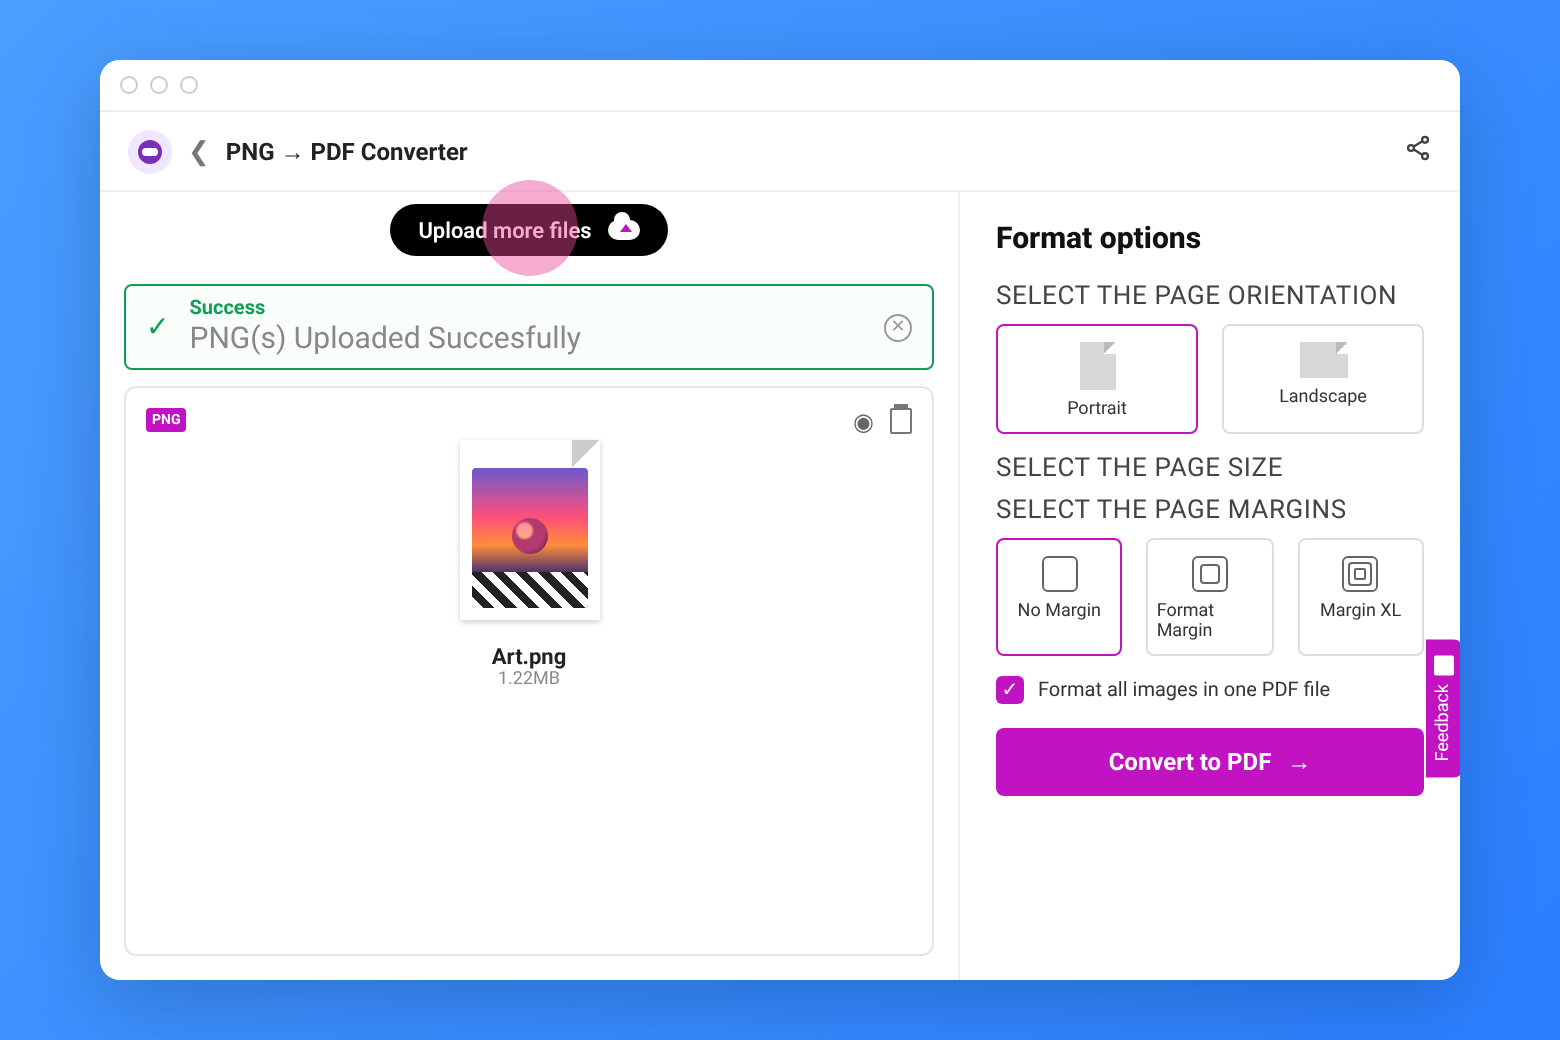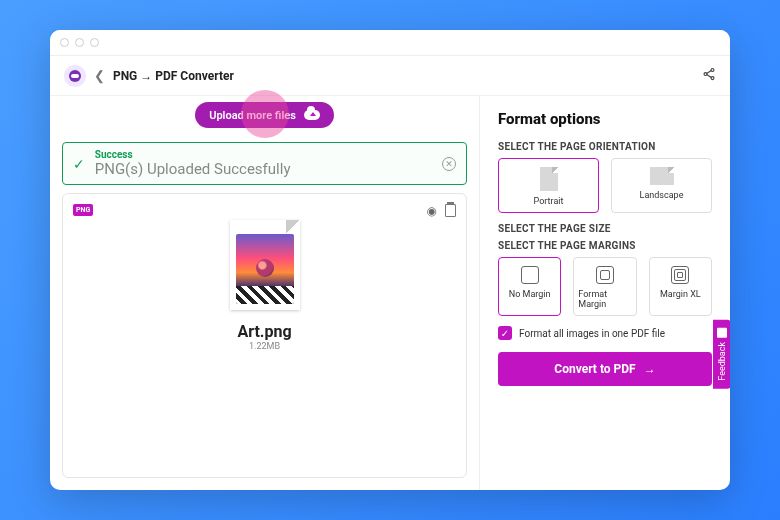--- a/index.html
+++ b/index.html
@@ -10,21 +10,21 @@
   .toolbar { height: 40px; display:flex; align-items:center; padding:0 14px; gap:8px; border-bottom:1px solid #f0f0f0;}
   .logo-circle{ width:22px; height:22px; border-radius:50%; background:#f0e6ff; display:flex;align-items:center;justify-content:center; }
   .logo-circle .inner{ width:12px;height:12px;border-radius:50%;background:#7a2fb8; position:relative;}
   .logo-circle .inner::after{content:'';position:absolute;left:2px;top:4px;width:8px;height:4px;background:#fff;border-radius:2px;}
   .chev { color:#777; font-size:13px;}
   .bc { font-size:12px; font-weight:700; color:#222; }
   .share { margin-left:auto; color:#444; font-size:13px;}
   .content { flex:1; display:flex; position:relative;}
   .left { flex:1; border-right:1px solid #eee; display:flex; flex-direction:column;}
   .upload-bar { height:34px; display:flex; justify-content:center; align-items:flex-start; position:relative; margin-top:6px;}
-  .upload-btn { background:#a21caf; color:#fff; font-size:11px; font-weight:600; border-radius:16px; height:26px; padding:0 14px; display:flex; align-items:center; gap:8px;}
+  .upload-btn { background:#000000; color:#fff; font-size:11px; font-weight:600; border-radius:16px; height:26px; padding:0 14px; display:flex; align-items:center; gap:8px;}
   .cloud-ic{ width:16px;height:10px;background:#fff;border-radius:6px;position:relative;}
   .cloud-ic::before{content:'';position:absolute;width:8px;height:8px;background:#fff;border-radius:50%;top:-4px;left:3px;}
   .cloud-ic::after{content:'';position:absolute;left:6px;top:2px;width:0;height:0;border-left:3px solid transparent;border-right:3px solid transparent;border-bottom:4px solid #c113c1;}
   .pink-pulse{ position:absolute; width:48px;height:48px; border-radius:50%; background:rgba(236, 72, 153, 0.45); top:-12px; left:50%; transform:translateX(-50%); pointer-events:none;}
   .success-box{ margin:6px 12px 8px; border:1px solid #0f9d58; border-radius:4px; padding:6px 10px; display:flex; align-items:center; gap:10px; background:#fafefb;}
   .check{ color:#0f9d58; font-size:14px;}
   .succ-title{ font-size:10px; font-weight:700; color:#0f9d58;}
   .succ-sub{ font-size:15px; color:#888;}
   .close-x{ margin-left:auto; width:14px;height:14px;border:1px solid #999;border-radius:50%; color:#999;font-size:9px;display:flex;align-items:center;justify-content:center;}
   .file-card{ margin:0 12px 12px; border:1px solid #e5e5e5; border-radius:6px; flex:1; padding:10px; display:flex; flex-direction:column; position:relative;}
@@ -33,25 +33,25 @@
   .eye-ic::before{content:'◉';} 
   .trash-ic{ width:11px;height:13px;border:1px solid #777;border-radius:1px;position:relative;}
   .trash-ic::before{content:'';position:absolute;top:-3px;left:1px;width:7px;height:2px;background:#777;}
   .thumb{ width:70px; height:90px; margin:16px auto 6px; background:#fff; position:relative; box-shadow:0 1px 3px rgba(0,0,0,0.2);}
   .thumb .dogear{position:absolute;top:0;right:0;width:14px;height:14px;background:linear-gradient(135deg,#ccc 50%,#fff 50%);}
   .thumb-inner{ position:absolute; top:14px; left:6px; right:6px; bottom:6px; border-radius:2px; background:
     linear-gradient(to bottom, #6a5acd 0%, #ff4f7b 35%, #ff8c3b 55%, #4a2f6b 75%, #1e1e3a 100%);
     overflow:hidden;}
   .thumb-inner::before{content:'';position:absolute;left:50%;top:48%;width:18px;height:18px;transform:translate(-50%,-50%);border-radius:50%;background:radial-gradient(circle at 35% 35%, #fff5 0 20%, #b43a6d 30% 60%, #3a1e4f 100%);}
   .thumb-inner::after{content:'';position:absolute;bottom:0;left:0;right:0;height:18px;background:repeating-linear-gradient(45deg,#fff 0 4px,#222 4px 8px);}
-  .fname{ text-align:center; font-size:16px; font-weight:700; color:#222; margin-top:6px;}
+  .fname{ text-align:center; font-size:11px; font-weight:700; color:#222; margin-top:6px;}
   .fsize{ text-align:center; font-size:9px; color:#888;}
   .right { width:250px; padding:14px 18px 12px; overflow-y:auto;}
   .sec-title{ font-size:15px; font-weight:800; color:#111; margin-bottom:13px;}
-  .lbl{ font-size:10px; font-weight:700; letter-spacing:0.3px; color:#444; text-transform:uppercase; margin-bottom:6px; margin-top:4px;}
+  .lbl{ font-size:13px; font-weight:400; letter-spacing:0.3px; color:#444; text-transform:uppercase; margin-bottom:6px; margin-top:4px;}
   .opt-row{ display:flex; gap:12px; margin-bottom:10px;}
   .opt-card{ flex:1; border:1px solid #ddd; border-radius:4px; padding:8px 4px 6px; display:flex; flex-direction:column; align-items:center; gap:5px; font-size:9px; color:#333;}
   .opt-card.sel{ border-color:#c113c1;}
   .page-ic{ width:18px;height:24px;background:#d8d8d8;position:relative;}
   .page-ic .de{position:absolute;top:0;right:0;width:6px;height:6px;background:linear-gradient(135deg,#bbb 50%,#fff 50%);}
   .page-ic.land{ width:24px;height:18px;}
   .sel-row{ border:1px solid #ddd; border-radius:4px; padding:7px 10px; font-size:10px; color:#333; display:flex; align-items:center; margin-bottom:10px;}
   .sel-row .arrow{ margin-left:auto;color:#222;font-size:9px;}
   .margin-ic{ width:18px;height:18px;border:1.5px solid #666;border-radius:3px;position:relative;}
   .margin-ic.wm::before{content:'';position:absolute;inset:3px;border:1.5px solid #666;border-radius:2px;}

